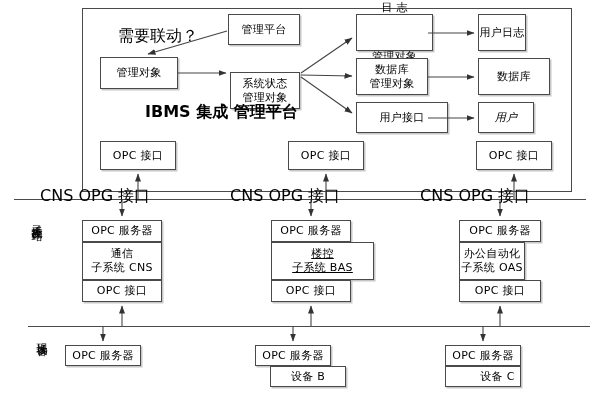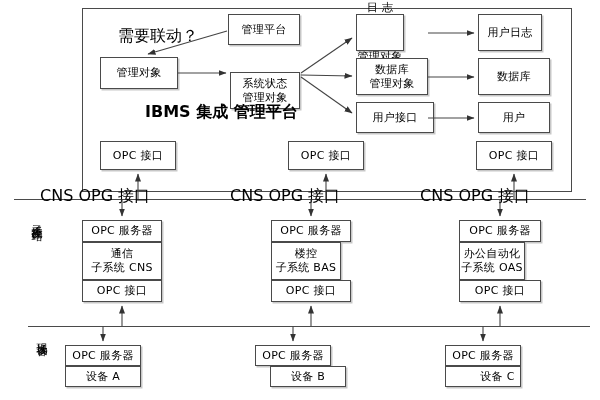--- a/index.html
+++ b/index.html
@@ -95,43 +95,43 @@
 
   <div class="box" style="left:100px; top:57px; width:78px; height:32px;">
     <span class="ln">管理对象</span>
   </div>
 
   <div class="box" style="left:230px; top:55px; width:70px; height:37px;margin-top:17px;">
     <span class="ln">系统状态</span>
     <span class="ln">管理对象</span>
   </div>
 
-  <div class="box" style="left:356px; top:14px; width:48px; height:37px;gap:35px;">
+  <div class="box" style="left:356px; top:14px; width:77px; height:37px;gap:35px;">
     <span class="ln">日 志</span>
     <span class="ln">管理对象</span>
   </div>
 
   <div class="box" style="left:356px; top:58px; width:72px; height:37px;">
     <span class="ln">数据库</span>
     <span class="ln">管理对象</span>
   </div>
 
-  <div class="box" style="left:356px; top:102px; width:78px; height:31px;">
+  <div class="box" style="left:356px; top:102px; width:92px; height:31px;">
     <span class="ln">用户接口</span>
   </div>
 
-  <div class="box" style="left:478px; top:14px; width:64px; height:37px;">
+  <div class="box" style="left:478px; top:14px; width:48px; height:37px;">
     <span class="ln">用户日志</span>
   </div>
 
   <div class="box" style="left:478px; top:58px; width:72px; height:37px;">
     <span class="ln">数据库</span>
   </div>
 
-  <div class="box" style="left:478px; top:102px; width:72px; height:31px;">
+  <div class="box" style="left:478px; top:102px; width:56px; height:31px;font-style:italic;">
     <span class="ln">用户</span>
   </div>
 
   <div class="label bold" style="left:145px; top:102px; width:100px;text-align:right;">
     <span class="ln">IBMS 集成</span>
     <span class="ln">管理平台</span>
   </div>
 
   <div class="box" style="left:100px; top:141px; width:76px; height:29px;">
     <span class="ln">OPC 接口</span>
@@ -158,21 +158,21 @@
     <span class="ln">通信</span>
     <span class="ln">子系统 CNS</span>
   </div>
   <div class="box" style="left:82px; top:280px; width:80px; height:22px;">
     <span class="ln">OPC 接口</span>
   </div>
 
   <div class="box" style="left:271px; top:220px; width:80px; height:22px;">
     <span class="ln">OPC 服务器</span>
   </div>
-  <div class="box" style="left:271px; top:242px; width:70px; height:38px;">
+  <div class="box" style="left:271px; top:242px; width:103px; height:38px;text-decoration:underline;">
     <span class="ln">楼控</span>
     <span class="ln">子系统 BAS</span>
   </div>
   <div class="box" style="left:271px; top:280px; width:80px; height:22px;">
     <span class="ln">OPC 接口</span>
   </div>
 
   <div class="box" style="left:459px; top:220px; width:82px; height:22px;">
     <span class="ln">OPC 服务器</span>
   </div>
@@ -183,23 +183,20 @@
   <div class="box" style="left:459px; top:280px; width:82px; height:22px;">
     <span class="ln">OPC 接口</span>
   </div>
 
   <div class="hline" style="left:28px; top:326px; width:562px;"></div>
 
   <div class="vlabel" style="left:36px; top:334px;">现场设备</div>
 
   <div class="box" style="left:65px; top:345px; width:76px; height:21px;">
     <span class="ln">OPC 服务器</span>
-  </div>
-  <div class="box" style="left:65px; top:366px; width:76px; height:21px;">
-    <span class="ln">设备 A</span>
   </div>
 
   <div class="box" style="left:255px; top:345px; width:76px; height:21px;">
     <span class="ln">OPC 服务器</span>
   </div>
   <div class="box" style="left:255px; top:366px; width:76px; height:21px;margin-left:15px;">
     <span class="ln">设备 B</span>
   </div>
 
   <div class="box" style="left:445px; top:345px; width:76px; height:21px;">

